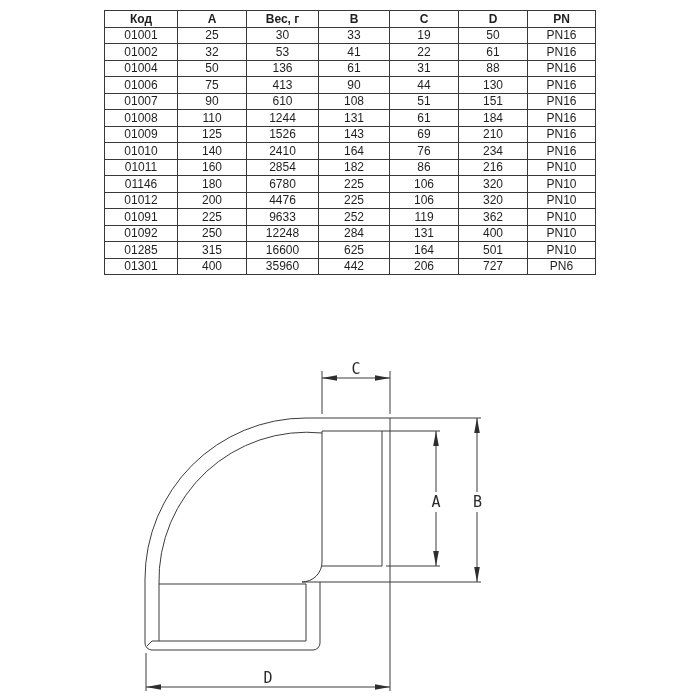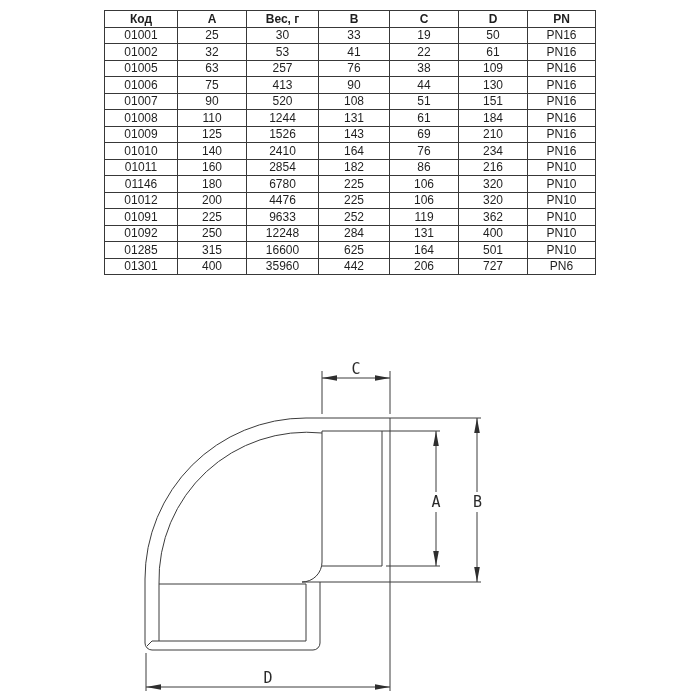--- a/index.html
+++ b/index.html
@@ -55,41 +55,41 @@
         <tr>
           <td>01002</td>
           <td>32</td>
           <td>53</td>
           <td>41</td>
           <td>22</td>
           <td>61</td>
           <td>PN16</td>
         </tr>
         <tr>
-          <td>01005</td>
-          <td>63</td>
-          <td>257</td>
-          <td>76</td>
-          <td>38</td>
-          <td>109</td>
+          <td>01004</td>
+          <td>50</td>
+          <td>136</td>
+          <td>61</td>
+          <td>31</td>
+          <td>88</td>
           <td>PN16</td>
         </tr>
         <tr>
           <td>01006</td>
           <td>75</td>
           <td>413</td>
           <td>90</td>
           <td>44</td>
           <td>130</td>
           <td>PN16</td>
         </tr>
         <tr>
           <td>01007</td>
           <td>90</td>
-          <td>520</td>
+          <td>610</td>
           <td>108</td>
           <td>51</td>
           <td>151</td>
           <td>PN16</td>
         </tr>
         <tr>
           <td>01008</td>
           <td>110</td>
           <td>1244</td>
           <td>131</td>

